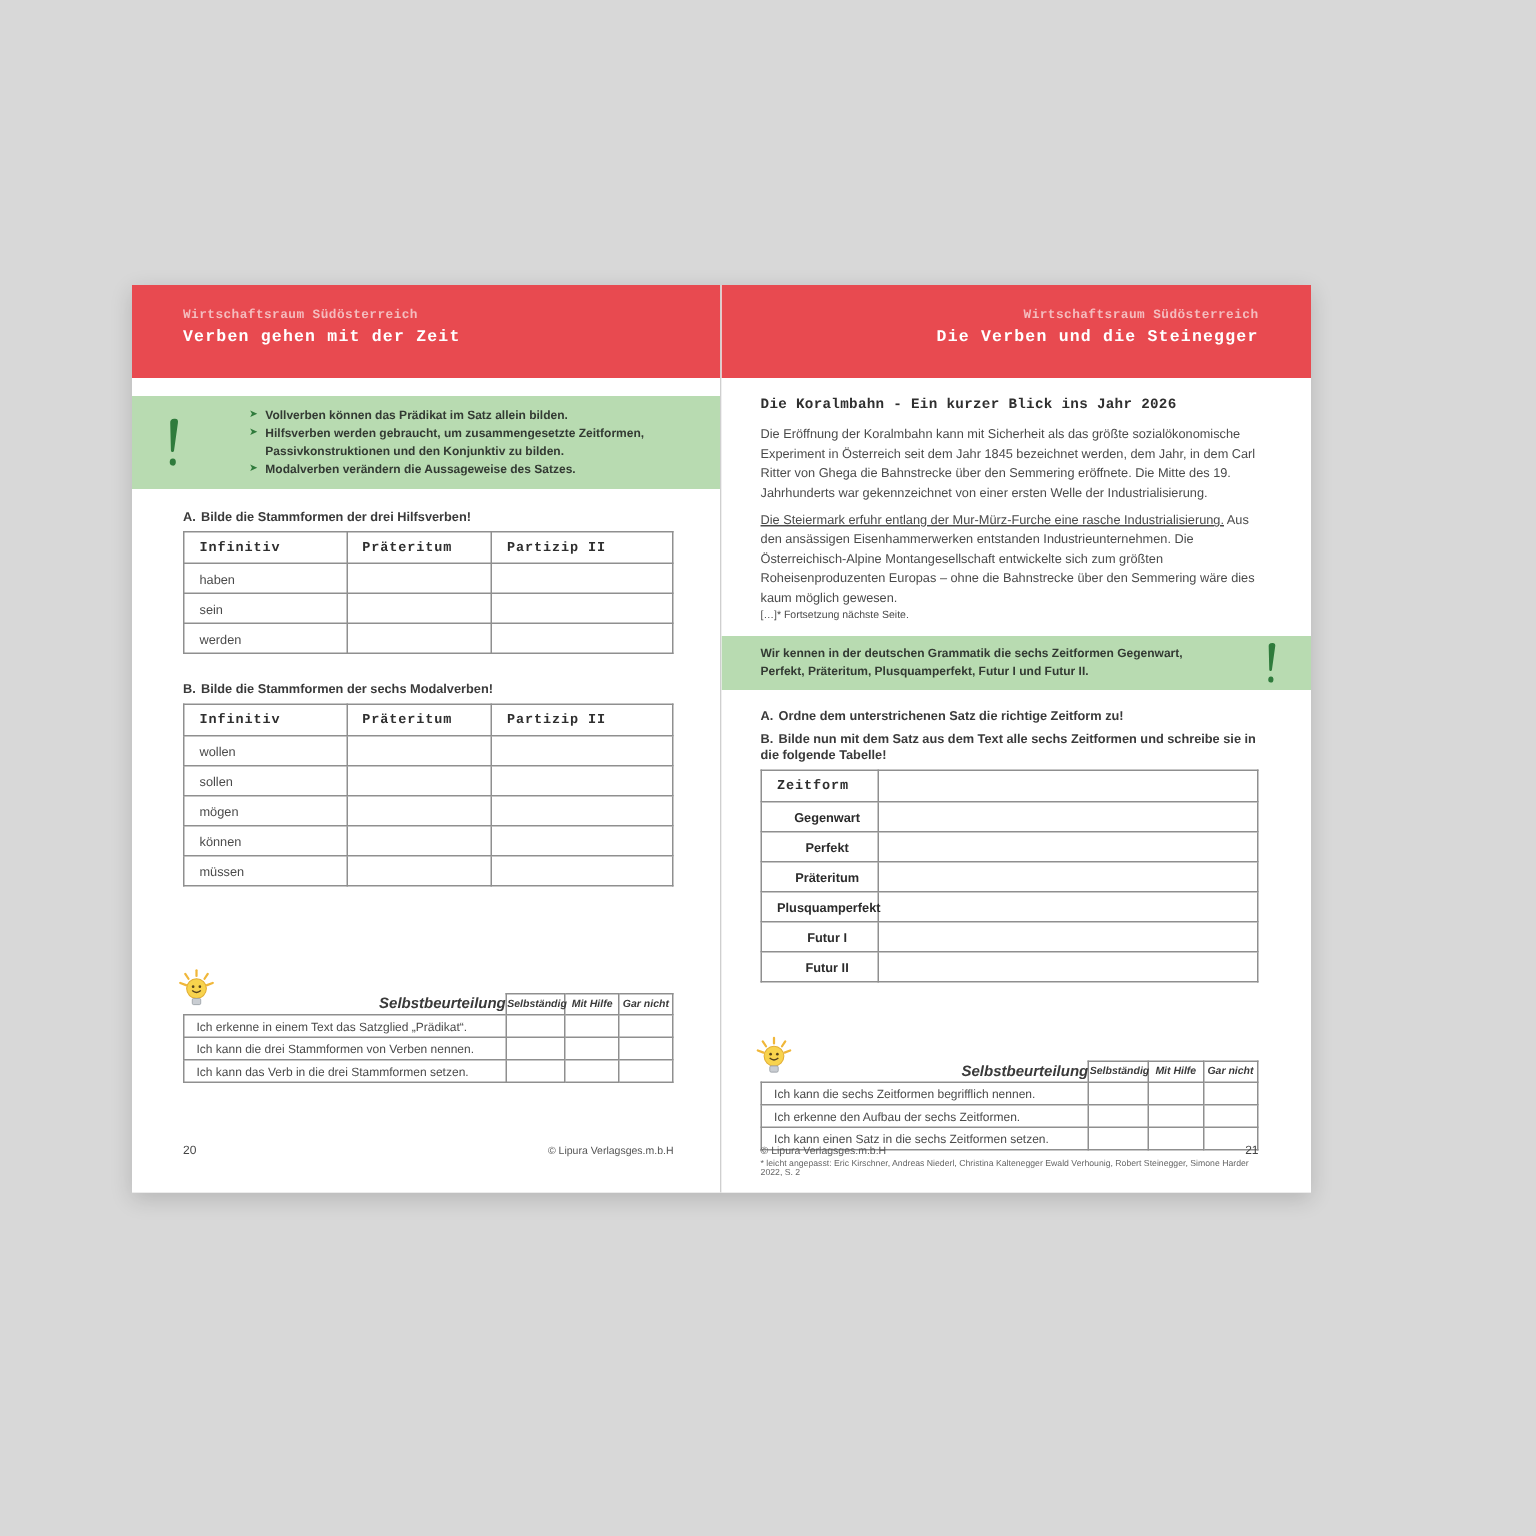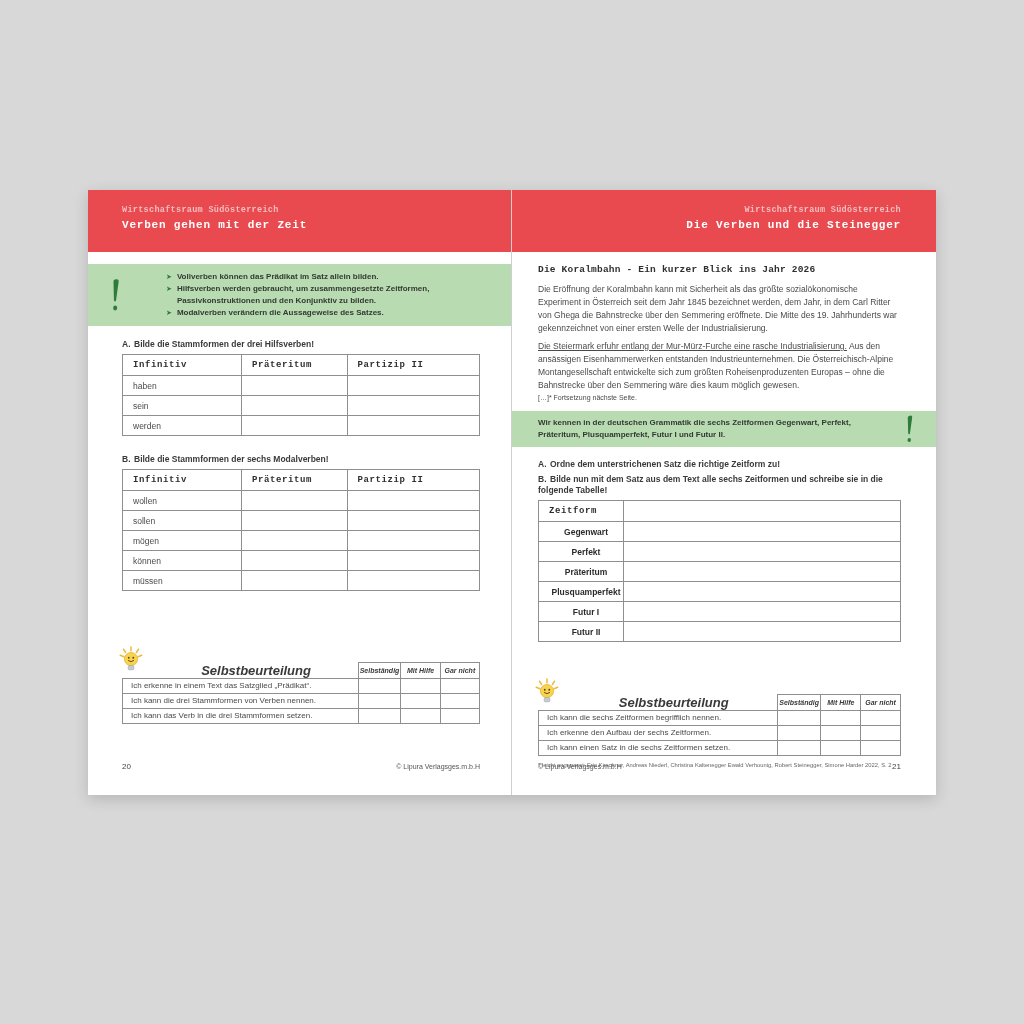--- a/index.html
+++ b/index.html
@@ -1,19 +1,19 @@
 <!DOCTYPE html>
 <html><head>
 <meta charset="utf-8">
 <style>
   * { margin:0; padding:0; box-sizing:border-box; }
   html,body { width:1024px; height:1024px; overflow:hidden; }
   body { background:#d8d8d8; font-family:"Liberation Sans", sans-serif; position:relative; }
 
-  .spread { position:absolute; left:88px; top:190px; width:848px; height:605px;
+  .spread { position:absolute; left:88px; top:190px; width:786px; height:605px;
             display:flex; box-shadow:0 4px 14px rgba(0,0,0,0.16); }
   .page { width:424px; height:605px; background:#ffffff; position:relative; overflow:hidden; }
   .page.left { border-right:1px solid #cfcfcf; }
 
   
   .banner { height:62px; background:#e84a50; padding-top:15px; }
   .page.left .banner { padding-left:34px; }
   .page.right .banner { text-align:right; padding-right:35px; }
   .kicker { font-family:"Liberation Mono","DejaVu Sans Mono",monospace; font-weight:bold;
             font-size:8.5px; letter-spacing:0.3px; color:#f4bcbe; }
@@ -57,21 +57,21 @@
   .sections .section-label + .section-label { margin-top:4px; }
 
   
   .selbst { position:relative; }
   .page.left .selbst { margin-top:71px; }
   .page.right .selbst { margin-top:52px; }
   .bulb { position:absolute; left:-6px; top:-17px; width:30px; height:30px; }
   .sa th, .sa td { border:1px solid #8f8f8f; }
   .sa thead th { height:14px; font-size:7px; font-style:italic; font-weight:bold;
                  color:#3a3a3a; text-align:center; }
-  .sa thead th.titlecell { border:none; text-align:center; padding-left:32px; font-size:13px; }
+  .sa thead th.titlecell { border:none; text-align:right; padding-left:32px; font-size:10px; }
   .sa tbody td { height:15px; }
   .sa td.stmt { font-size:8px; color:#4a4a4a; padding-left:8px; }
 
   .footnote { margin-top:6px; font-size:5.8px; color:#666666; }
 
   .footer { position:absolute; bottom:24px; display:flex; justify-content:space-between;
             align-items:baseline; font-size:7px; color:#555555; }
   .page.left .footer { left:34px; right:31px; }
   .page.right .footer { left:26px; right:35px; }
   .pageno { font-size:8px; color:#444444; }

